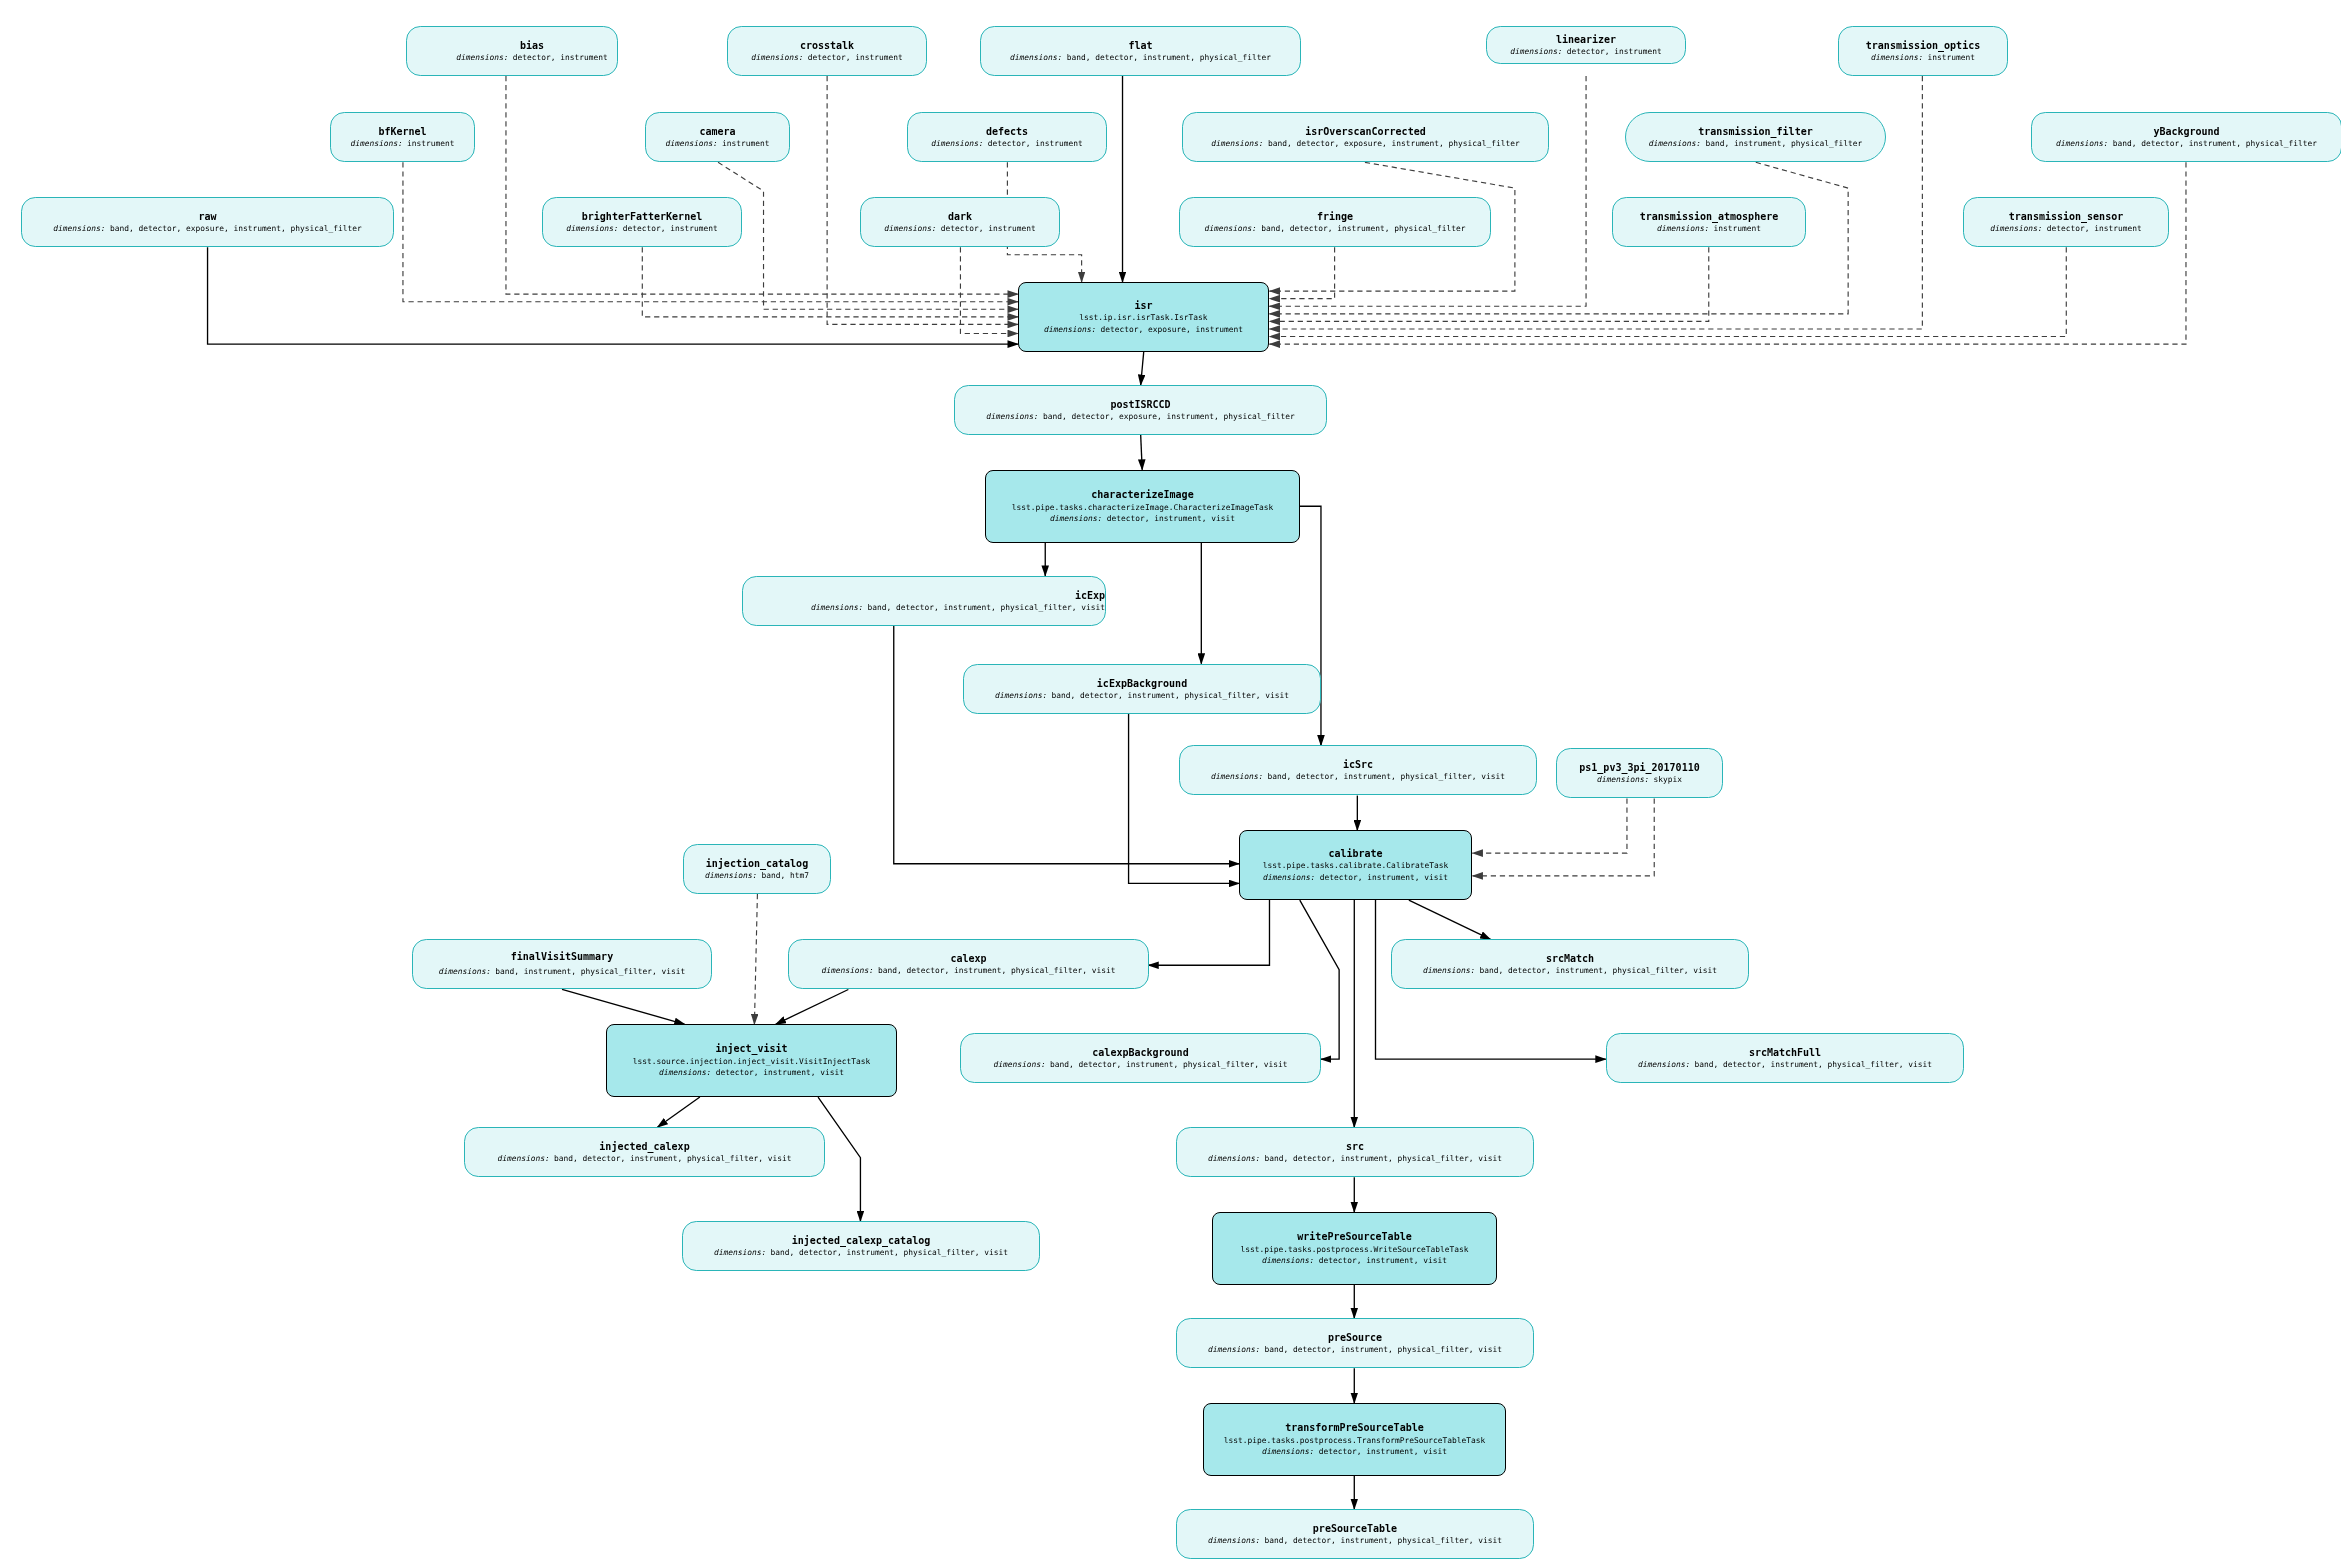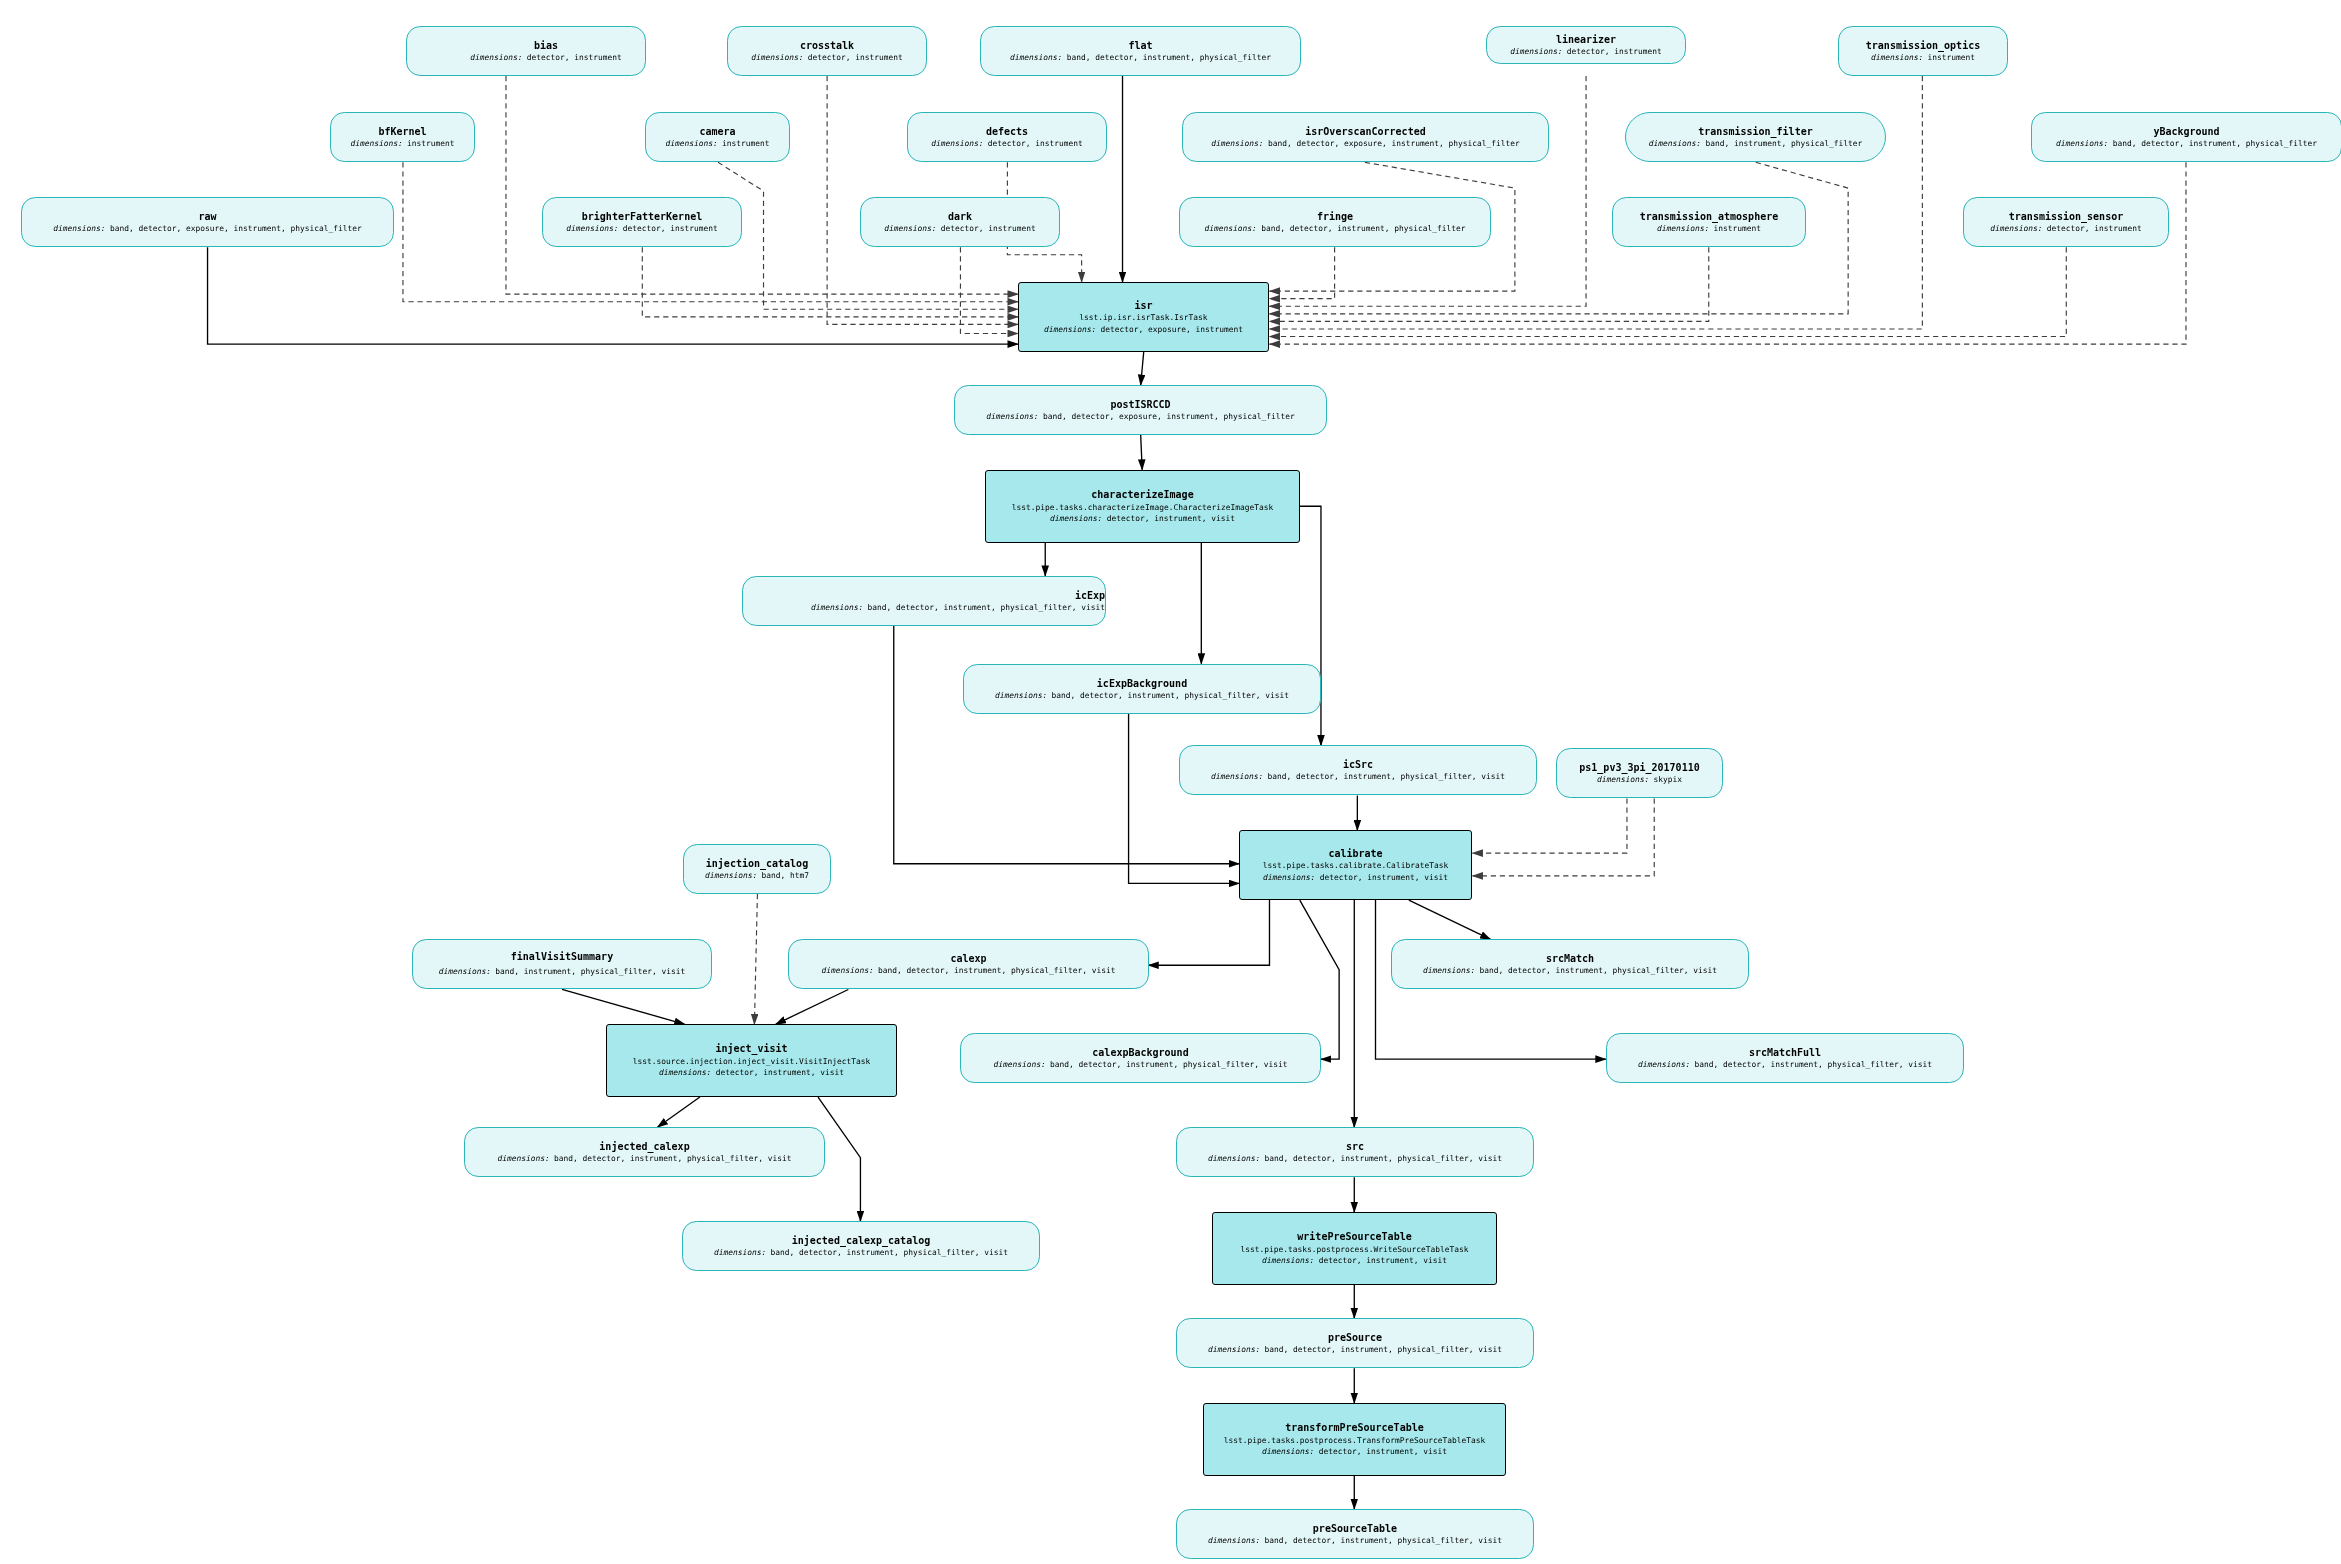--- a/index.html
+++ b/index.html
@@ -19,21 +19,21 @@
     gap:3.3px; text-align:center; color:#000;
   }
   .dataset {
     background:var(--dataset-fill,#E3F7F8);
     border:1.4px solid var(--dataset-border,#2AB5B8);
     border-radius:14.3px;
   }
   .task {
     background:var(--task-fill,#A6E8EB);
     border:1.9px solid var(--task-border,#000000);
-    border-radius:3px;
+    border-radius:8px;
     align-items:center;
   }
   .title { font-weight:bold; font-size:10px; line-height:1.1; white-space:nowrap; }
   .cls   { font-size:7.9px; line-height:1.05; white-space:nowrap; }
   .meta  { font-size:7.9px; line-height:1.05; white-space:nowrap; }
   .meta .lab { font-style:italic; }
   .meta .val { margin-left:4.3px; }
 </style>
 </head>
 <body>
@@ -84,21 +84,21 @@
       <polyline points="1179.0,2075.2 1436.4,2148.2" class="e-solid" marker-end="url(#ah-s)"></polyline>
       <polyline points="1779.6,2075.2 1627.1,2148.2" class="e-solid" marker-end="url(#ah-s)"></polyline>
       <polyline points="1468.2,2300.8 1379.2,2364.3" class="e-solid" marker-end="url(#ah-s)"></polyline>
       <polyline points="1716.1,2300.8 1805.0,2427.9 1805.0,2561.4" class="e-solid" marker-end="url(#ah-s)"></polyline>
       <polyline points="2841.0,2469.2 2841.0,2542.3" class="e-solid" marker-end="url(#ah-s)"></polyline>
       <polyline points="2841.0,2694.8 2841.0,2764.8" class="e-solid" marker-end="url(#ah-s)"></polyline>
       <polyline points="2841.0,2869.6 2841.0,2942.7" class="e-solid" marker-end="url(#ah-s)"></polyline>
       <polyline points="2841.0,3095.3 2841.0,3165.2" class="e-solid" marker-end="url(#ah-s)"></polyline>
     </svg>
   <div id="nodes">
-      <div class="node dataset" style="left: 406px; top: 26px; width: 240px; height: 50px; padding-left: 40px;">
+      <div class="node dataset" style="left: 406px; top: 26px; width: 212px; height: 50px; padding-left: 40px;">
         <div class="title">bias</div>
         <div class="meta"><span class="lab">dimensions:</span><span class="val">detector, instrument</span></div>
       </div>
       <div class="node dataset" style="left: 727px; top: 26px; width: 200px; height: 50px;">
         <div class="title">crosstalk</div>
         <div class="meta"><span class="lab">dimensions:</span><span class="val">detector, instrument</span></div>
       </div>
       <div class="node dataset" style="left: 980px; top: 26px; width: 321px; height: 50px;">
         <div class="title">flat</div>
         <div class="meta"><span class="lab">dimensions:</span><span class="val">band, detector, instrument, physical_filter</span></div>

